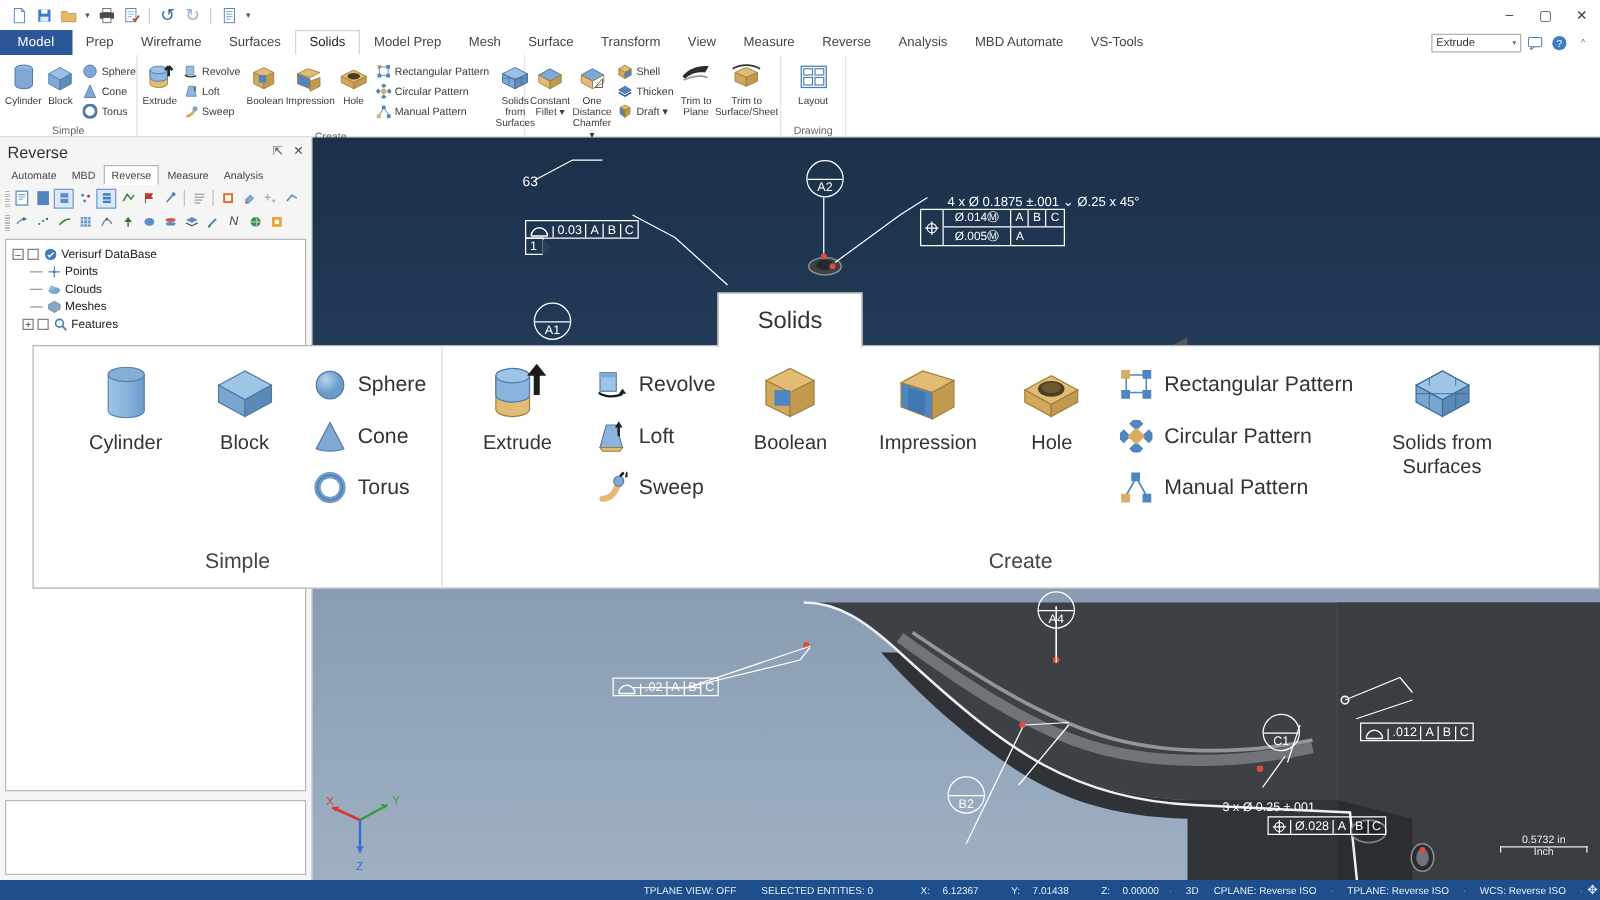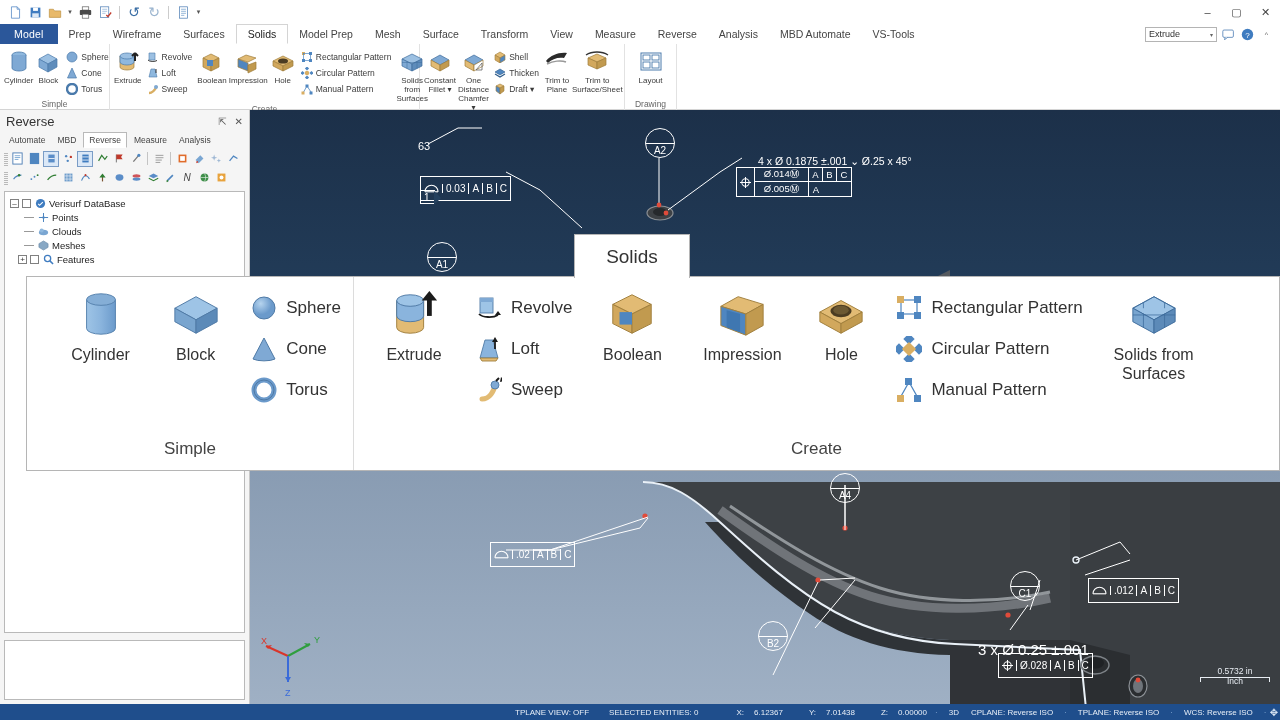--- a/index.html
+++ b/index.html
@@ -133,22 +133,22 @@
 
   
   .viewport {
     position: absolute; top: 110px; left: 250px; width: 1030px; height: 594px;
     background: linear-gradient(180deg,#1c3049 0%, #24405e 42%, #7f93ab 43%, #9fb0c4 100%);
     overflow: hidden;
   }
   .vp-svg { position: absolute; inset: 0; }
   .gdt { position: absolute; font-size: 10px; color: #fff;
     font-family: "Liberation Sans", sans-serif; white-space: nowrap; }
-  .fcf { display: inline-flex; border: 1px solid #fff; height: 25px;
-    align-items: center; }
+  .fcf { display: inline-flex; border: 1px solid #fff; height: 15px;
+    align-items: flex-end; }
   .fcf > div { display: flex; align-items: center; justify-content: center;
     padding: 0 3px; border-right: 1px solid #fff; font-size: 10px; }
   .fcf > div:last-child { border-right: none; }
   .fcf2 { display: inline-flex; flex-direction: column; border: 1px solid #fff; }
   .fcf2 .r { display: flex; height: 14px; border-bottom: 1px solid #fff; }
   .fcf2 .r:last-child { border-bottom: none; }
   .fcf2 .r > div { display: flex; align-items: center; justify-content: center;
     padding: 0 3px; border-right: 1px solid #fff; font-size: 9.5px; }
   .fcf2 .r > div:last-child { border-right: none; }
   .datum { position: absolute; width: 30px; height: 30px; border: 1px solid #fff;
@@ -953,22 +953,22 @@
               <path d="M1 8 H15" stroke="#fff" stroke-width="1.2"></path>
             </svg>
         </div>
         <div>.012</div>
         <div>A</div>
         <div>B</div>
         <div>C</div>
       </div>
     </div>
 
-    <div class="gdt" style="left:728px; top:531px; font-size:15px;">3 x Ø 0.25 ±.001</div>
-    <div class="gdt" style="left:728px; top:543px;padding-left:20px;">
+    <div class="gdt" style="left:728px; top:531px; font-size:10px;">3 x Ø 0.25 ±.001</div>
+    <div class="gdt" style="left:744px; top:543px;padding-left:20px;">
       <div class="fcf">
         <div style="width:18px">
           <svg width="11" height="11" viewBox="0 0 12 12">
               <circle cx="6" cy="6" r="4" fill="none" stroke="#fff" stroke-width="1.1"></circle>
               <path d="M6 0v12M0 6h12" stroke="#fff" stroke-width="1.1"></path>
             </svg>
         </div>
         <div>Ø.028</div>
         <div>A</div>
         <div>B</div>

